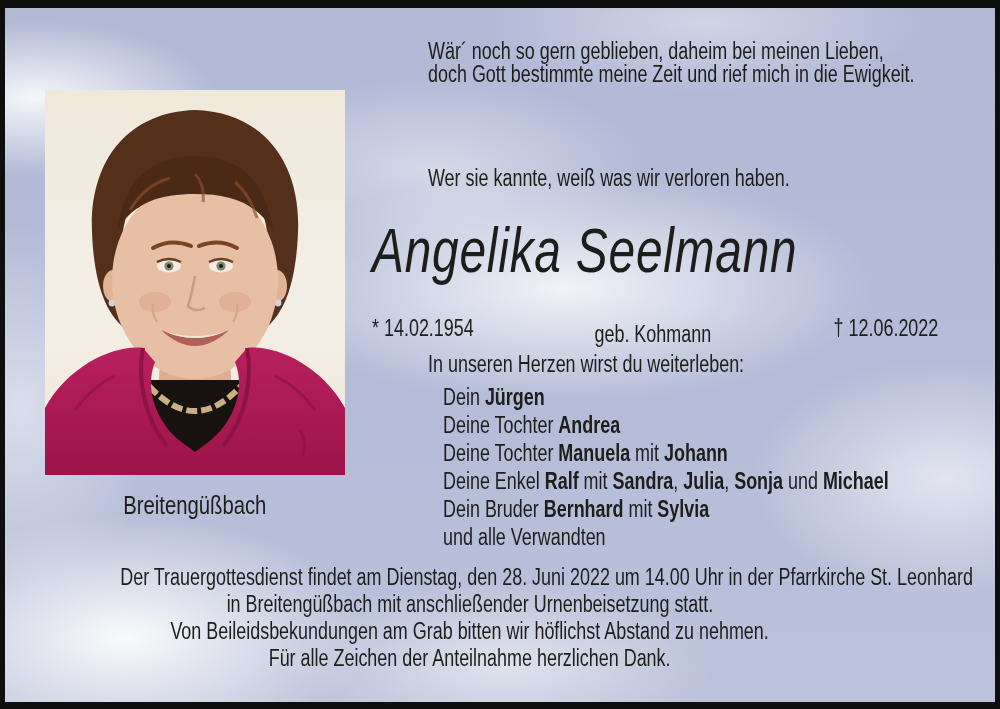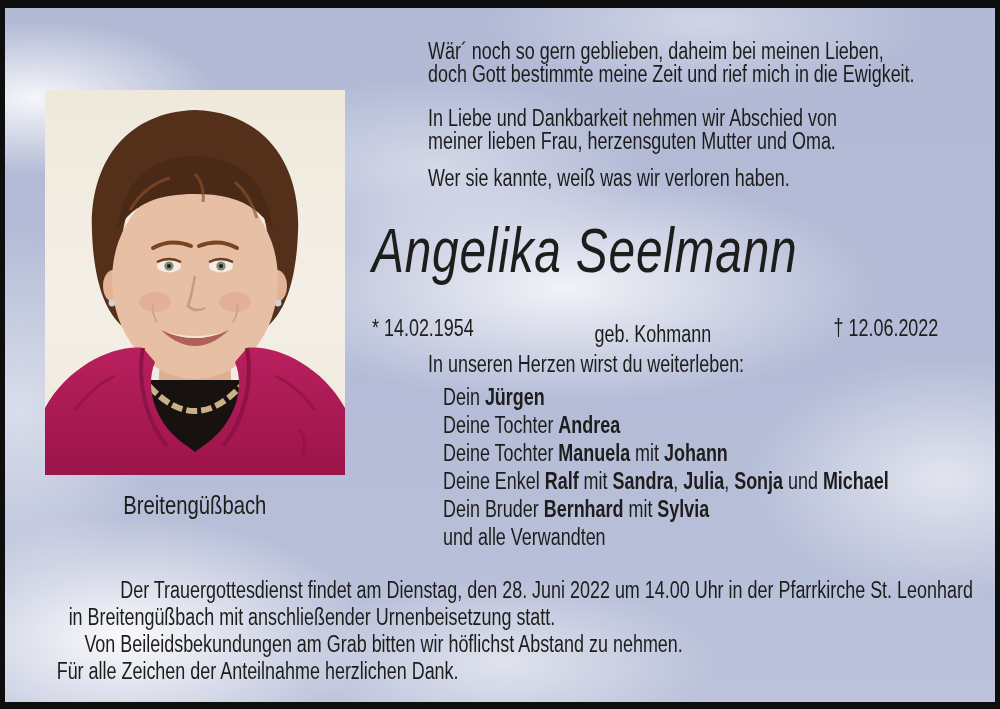--- a/index.html
+++ b/index.html
@@ -31,21 +31,21 @@
   .farewell{left:428px;top:107px;}
   .remembrance{left:428px;top:167px;}
   .name-block{left:372px;top:213px;width:566px;font-size:63px;line-height:74px;font-style:italic;}
   .name-block .cx{transform:scaleX(0.76);transform-origin:0 55%;letter-spacing:1px;}
   .dates{left:372px;top:317px;width:566px;display:flex;justify-content:space-between;align-items:flex-start;}
   .maiden{margin-top:6px;}
   .hearts{left:428px;top:353px;}
   .family{left:443px;top:383px;line-height:28px;}
   .family .b{font-weight:bold;}
   .caption{left:45px;top:494px;width:300px;text-align:center;font-size:26px;}
-  .service{left:0;top:564px;width:940px;line-height:27px;margin-top:13px;}
+  .service{left:0;top:564px;width:940px;text-align:center;line-height:27px;}
   .photo{position:absolute;left:45px;top:90px;width:300px;height:385px;}
   .photo svg{display:block;width:100%;height:100%;}
 </style>
 </head>
 <body>
 
 <div class="canvas">
   <div class="sky"></div>
 
   <figure class="photo">
@@ -107,24 +107,20 @@
     </svg>
   </figure>
 
   <div class="block caption"><span class="cx oc">Breitengüßbach</span></div>
 
   <div class="block poem">
     <div><span class="cx ol">Wär´ noch so gern geblieben, daheim bei meinen Lieben,</span></div>
     <div><span class="cx ol">doch Gott bestimmte meine Zeit und rief mich in die Ewigkeit.</span></div>
   </div>
 
-  <div class="block farewell">
-    <div><span class="cx ol">In Liebe und Dankbarkeit nehmen wir Abschied von</span></div>
-    <div><span class="cx ol">meiner lieben Frau, herzensguten Mutter und Oma.</span></div>
-  </div>
 
   <div class="block remembrance">
     <span class="cx ol">Wer sie kannte, weiß was wir verloren haben.</span>
   </div>
 
   <div class="block name-block">
     <span class="cx">Angelika Seelmann</span>
   </div>
 
   <div class="block dates">

